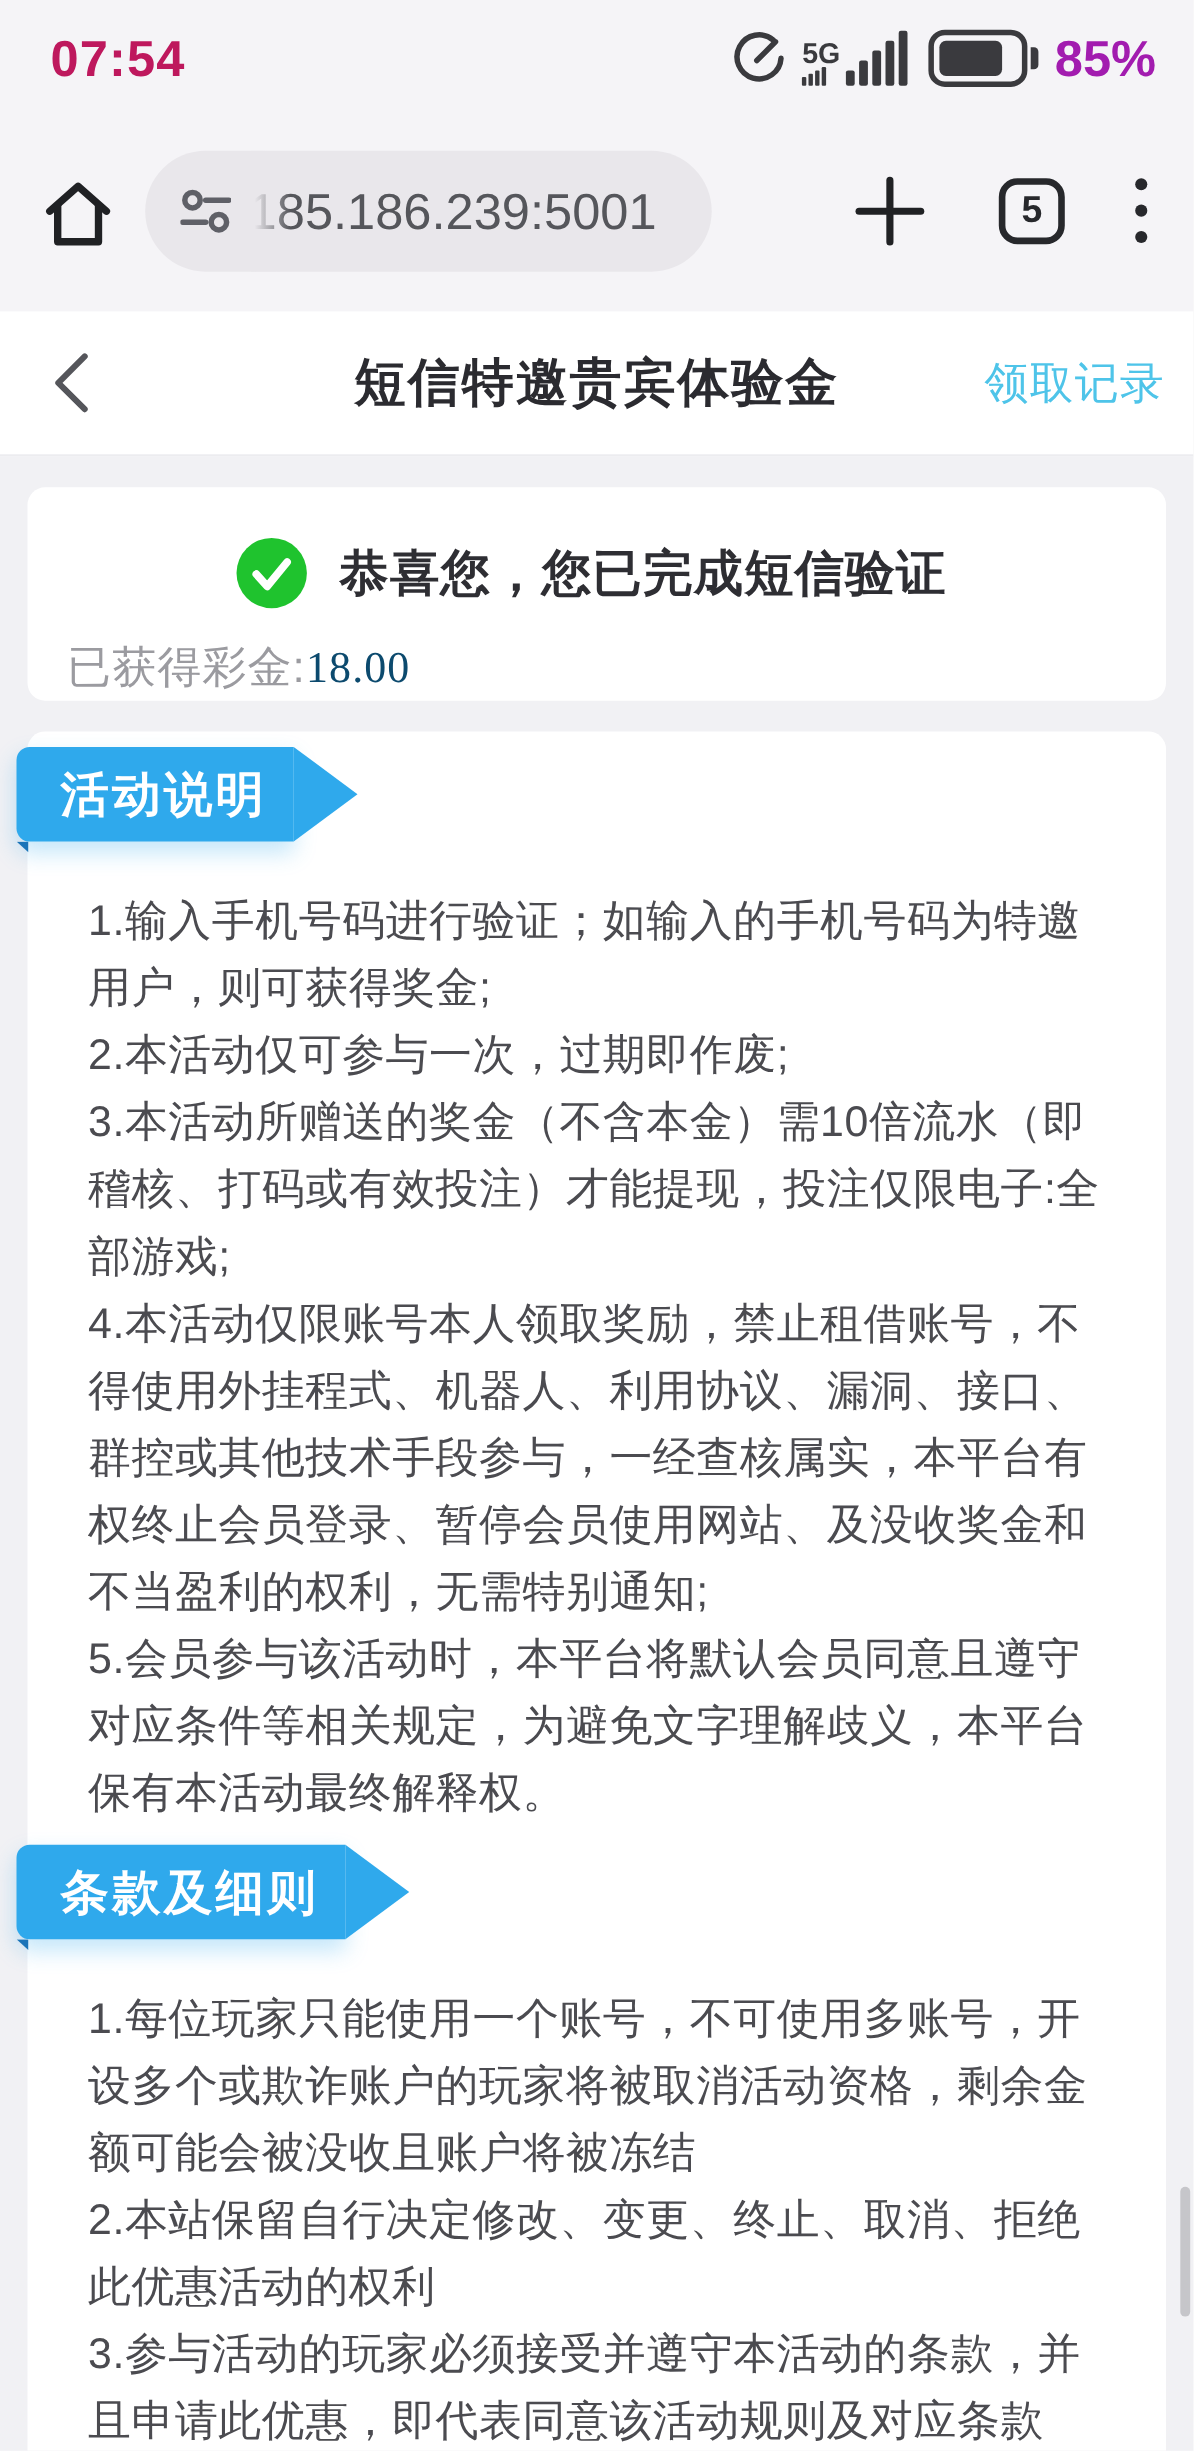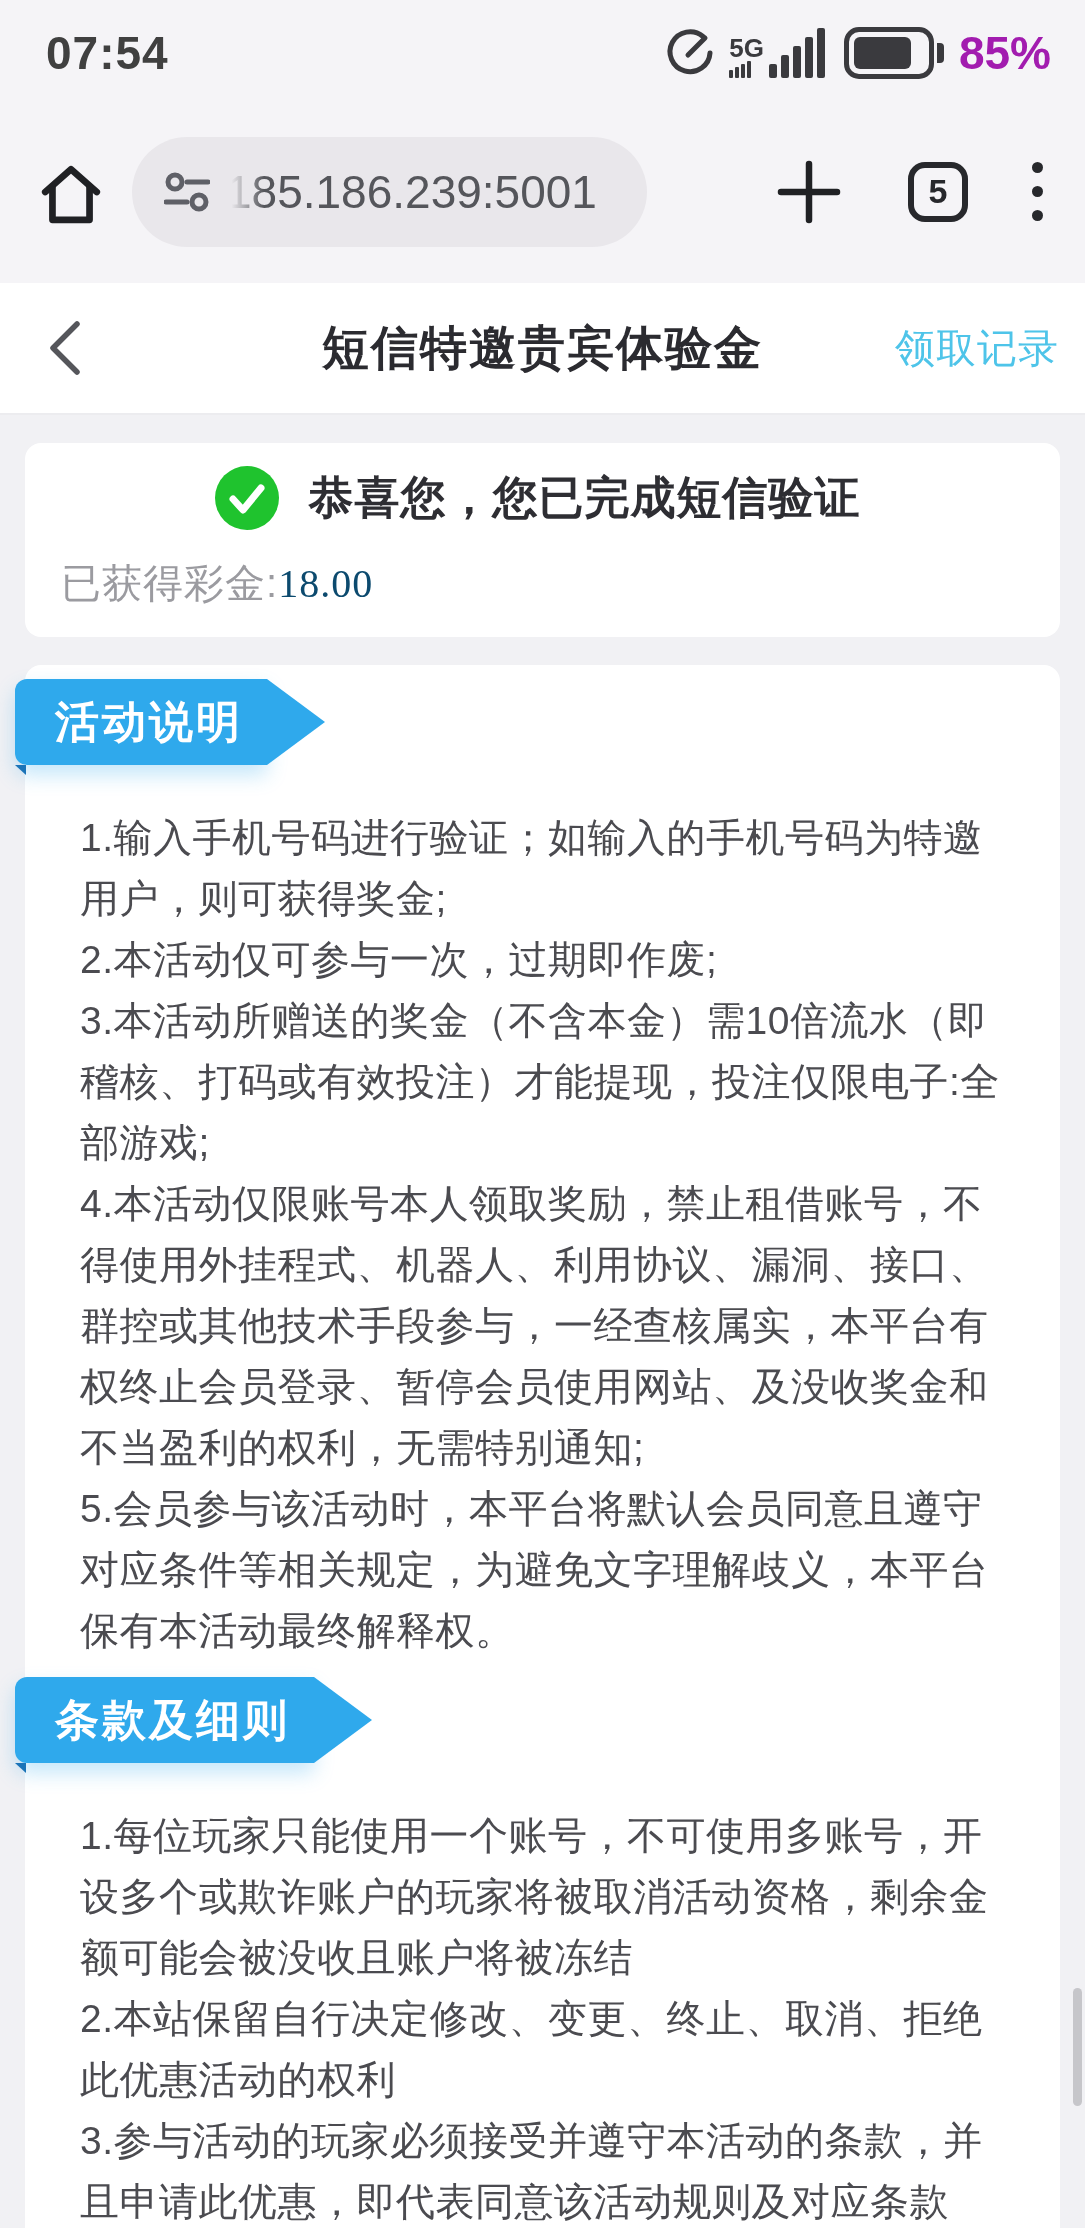--- a/index.html
+++ b/index.html
@@ -8,21 +8,21 @@
     width:1085px; height:2228px; overflow:hidden; position:relative;
     background:#F1F1F4;
     font-family:"Liberation Sans","DejaVu Sans",sans-serif;
   }
   
   .status-bar {
     height:100px; background:#F5F4F7;
     display:flex; align-items:center; justify-content:space-between;
     padding:6px 34px 0 46px;
   }
-  .status-time { font-size:46px; font-weight:600; color:#404040; letter-spacing:1px; }
+  .status-time { font-size:46px; font-weight:600; color:#be185d; letter-spacing:1px; }
   .status-right { display:flex; align-items:center; gap:13px; }
   .sg-wrap { display:flex; align-items:flex-end; gap:5px; }
   .sg-left { display:flex; flex-direction:column; align-items:flex-start; }
   .sg-5g { font-size:26px; font-weight:700; color:#3A3A3E; line-height:24px; }
   .mini-bars { display:flex; align-items:flex-end; gap:2px; margin-top:1px; }
   .mini-bars i { display:block; width:4px; background:#3A3A3E; border-radius:1px; }
   .main-bars { display:flex; align-items:flex-end; gap:4px; }
   .main-bars i { display:block; width:8px; background:#3A3A3E; border-radius:2px; }
   .battery { display:flex; align-items:center; margin-left:6px; }
   .battery-body {
@@ -72,21 +72,21 @@
   .page-title {
     position:absolute; left:50%; transform:translateX(-50%);
     font-size:47px; font-weight:600; color:#2B2B30; letter-spacing:2px; white-space:nowrap;
   }
   .history-link { position:absolute; right:26px; font-size:40px; color:#4EC4E9; letter-spacing:1px; }
 
   
   .content { padding-top:28px; }
   .result-card {
     margin:0 25px; height:194px; background:#FFFFFF; border-radius:16px;
-    padding-top:23px;
+    padding-top:46px;
   }
   .result-row { display:flex; align-items:center; justify-content:center; gap:30px; padding-right:10px; }
   .check-circle {
     width:64px; height:64px; border-radius:50%; background:#1FC32E;
     display:flex; align-items:center; justify-content:center; flex:0 0 auto;
   }
   .result-message { font-size:45px; font-weight:600; color:#2E2E33; letter-spacing:1px; }
   .bonus-row { margin-top:26px; padding-left:36px; font-size:40px; letter-spacing:1px; }
   .bonus-label { color:#9B9BA0; }
   .bonus-amount { color:#0c4a6e;font-family:Liberation Serif, serif; }

